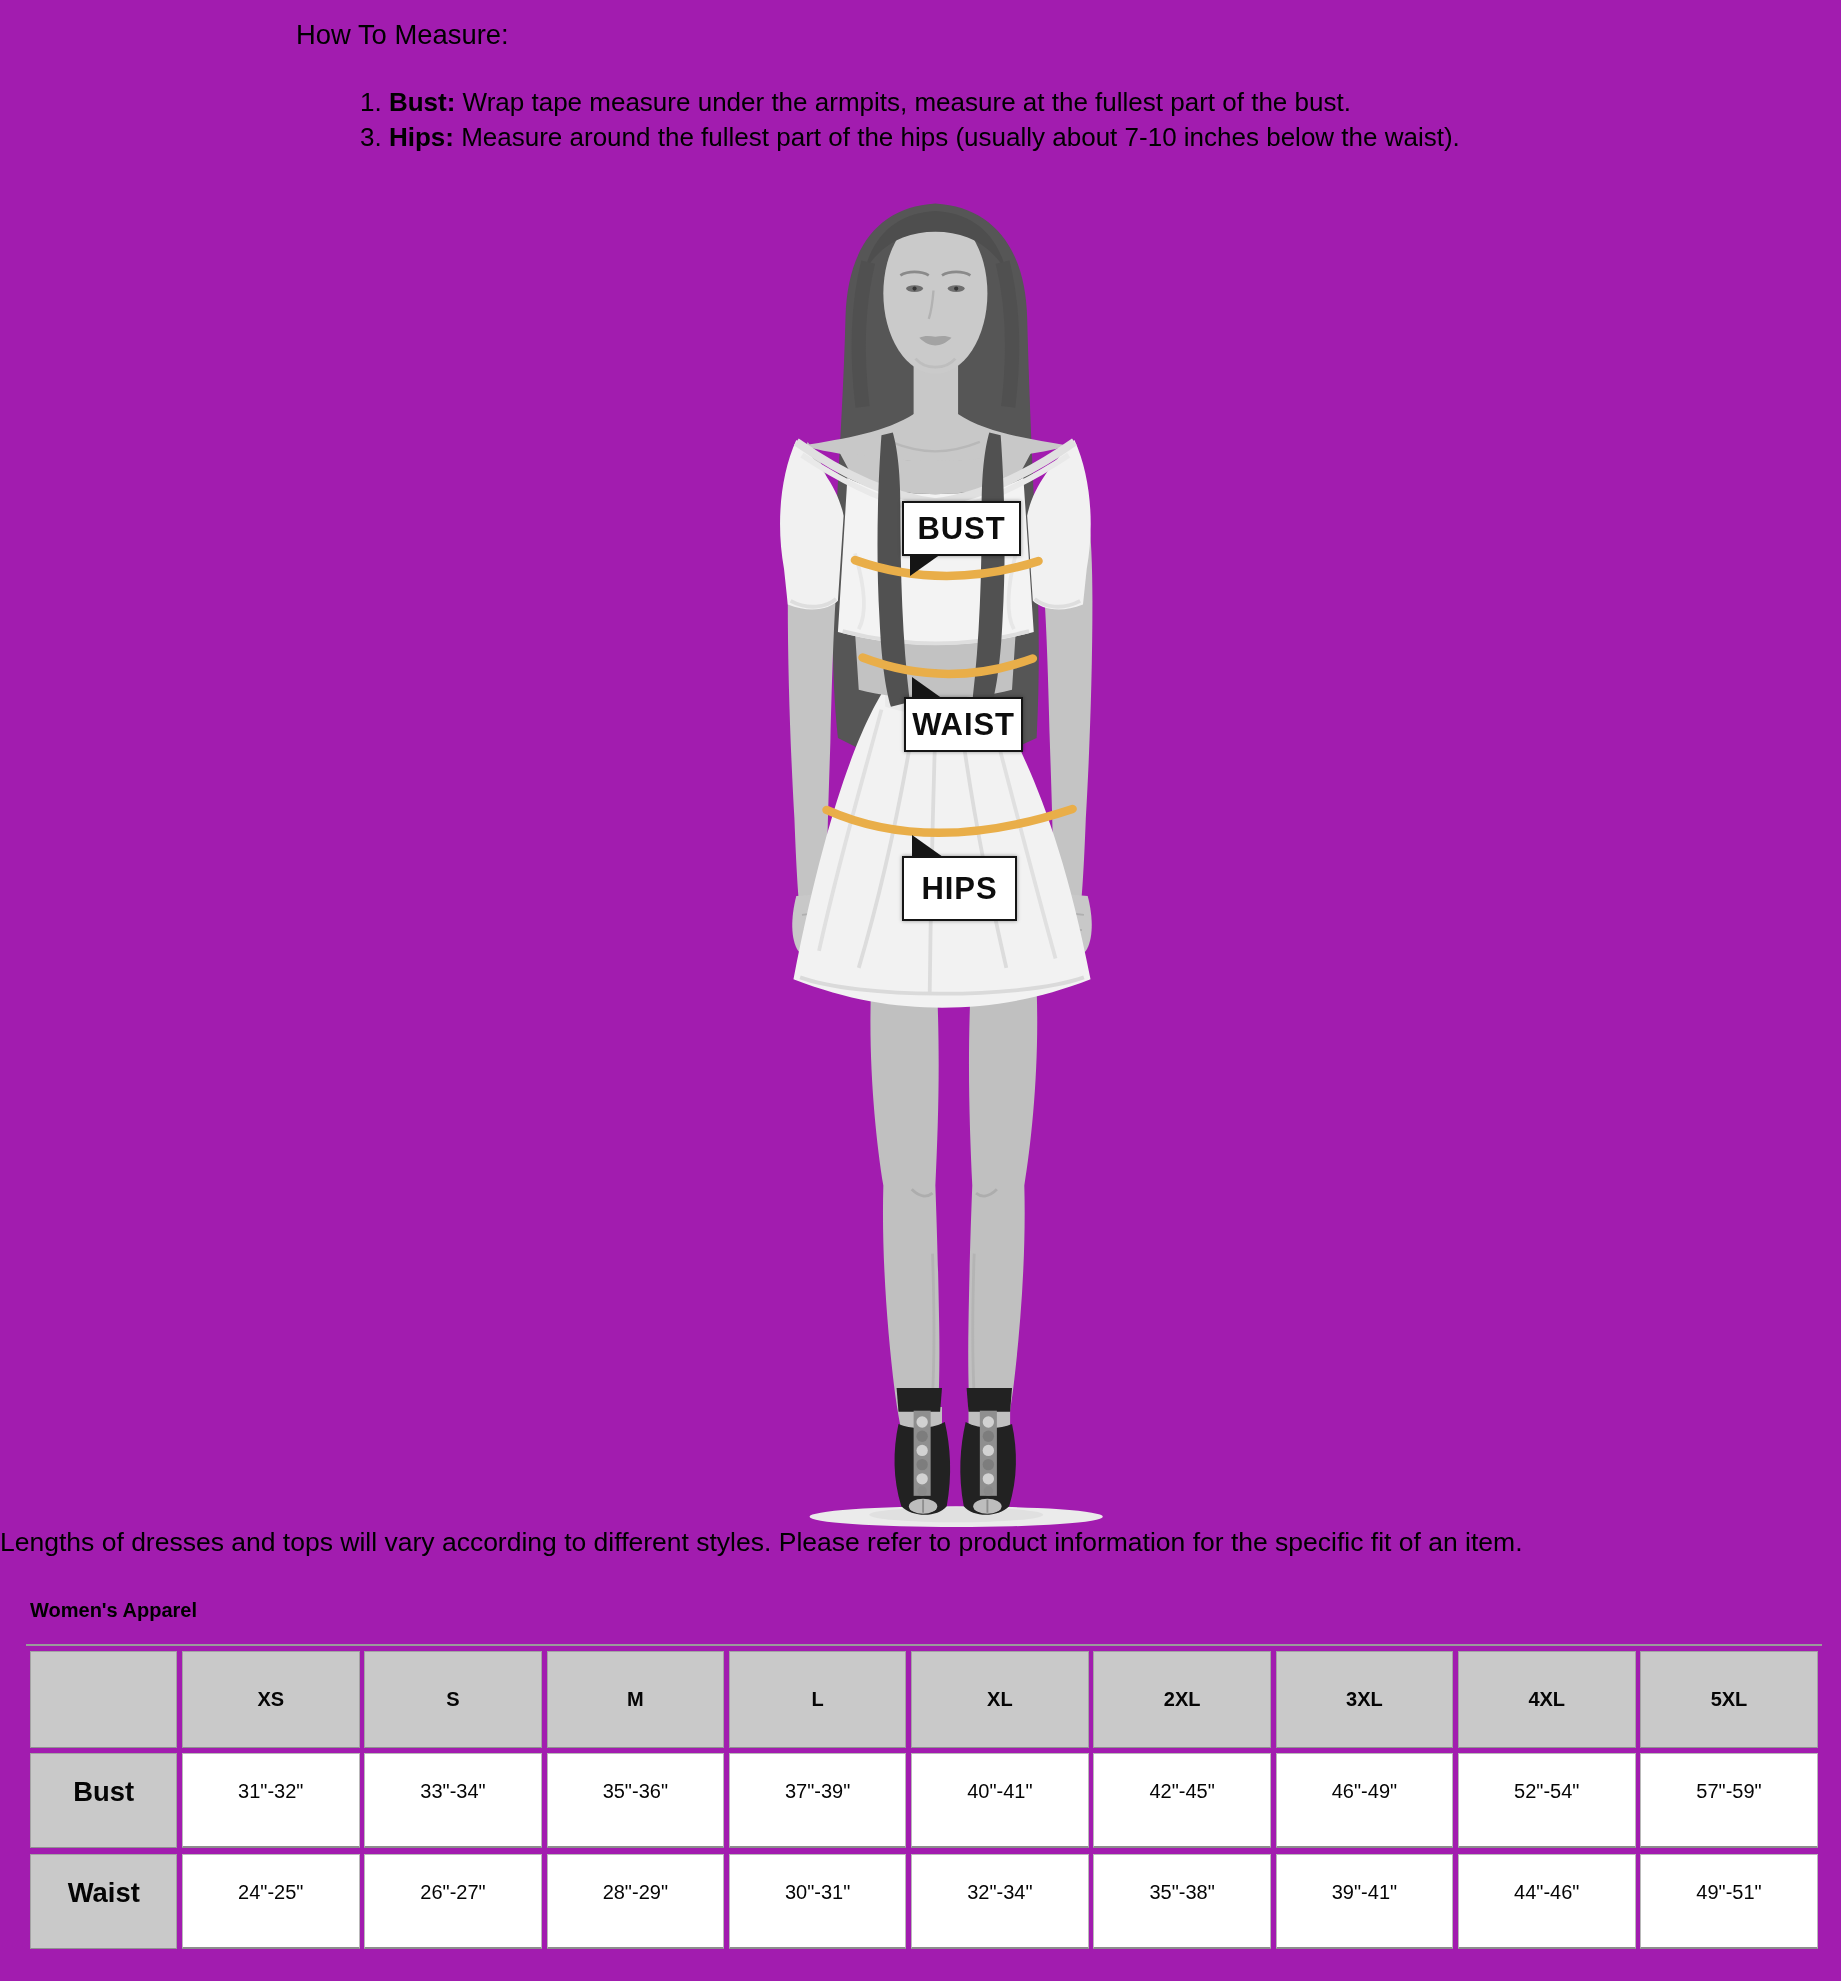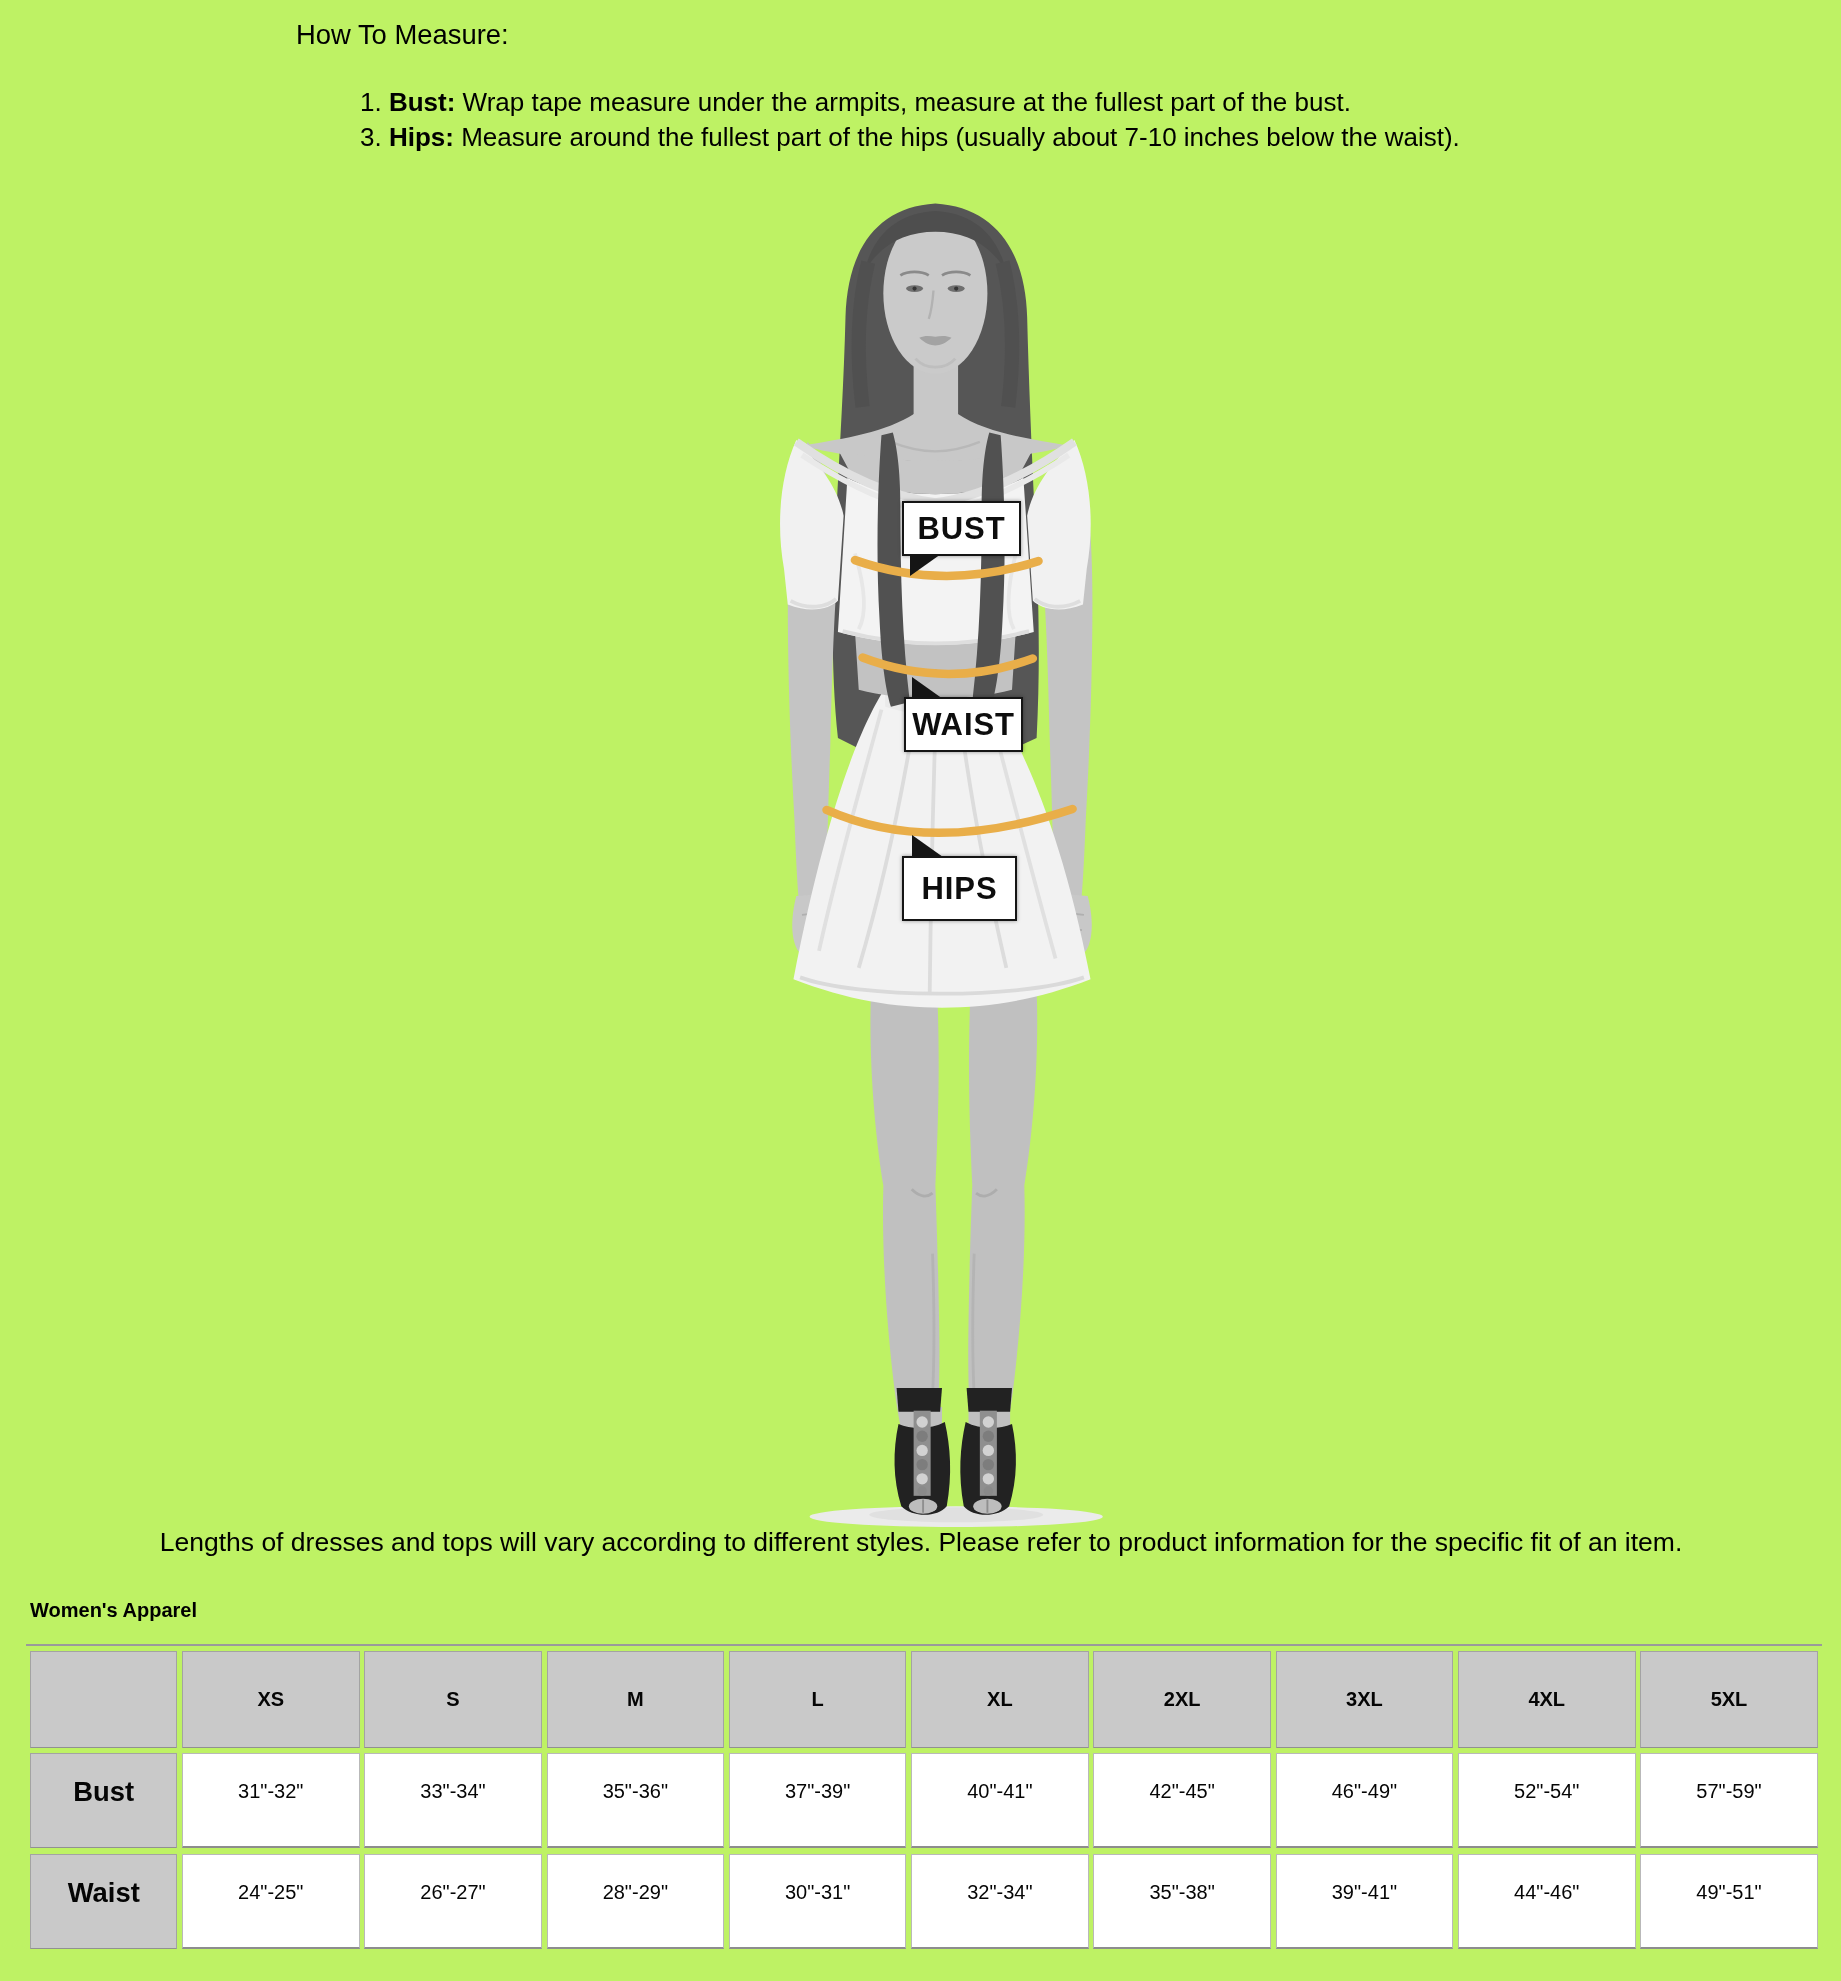--- a/index.html
+++ b/index.html
@@ -1,20 +1,20 @@
 <!DOCTYPE html>
 <html style="font-size:15px"><head>
 <meta charset="utf-8">
 <style>
   * { margin:0; padding:0; box-sizing:border-box; }
   html,body { background:#ffffff; }
   .page {
     position:relative;
     width:1842px; height:1982px;
-    background:#bef264;
+    background:#a21caf;
     font-family:"Liberation Sans","DejaVu Sans",sans-serif;
     color:#000;
     overflow:hidden;
   }
   .howto-title {
     position:absolute; left:296px; top:19px;
     font-size:27.4px; line-height:32px; color:#000;
   }
   .steps {
     position:absolute; left:360px; top:85px;
@@ -40,21 +40,21 @@
   .mlabel.hips  { left:206px; top:662px; width:115px; height:65px; }
   .ptr { position:absolute; width:0; height:0; }
   .ptr.down { border-top:22px solid #151515; border-right:31px solid transparent; }
   .ptr.up   { border-bottom:22px solid #151515; border-right:31px solid transparent; }
   .ptr.bust  { left:214px; top:360px; }
   .ptr.waist { left:216px; top:483px; }
   .ptr.hips  { left:216px; top:641px; }
   
   .note {
     position:absolute; left:0; top:1527px; width:100%;
-    text-align:center; font-size:26.5px; color:#000;
+    font-size:26.5px; color:#000;
   }
   .chart-heading {
     position:absolute; left:30px; top:1599px;
     font-size:20px; font-weight:bold; color:#000;
   }
   .size-table {
     position:absolute; left:25.6px; top:1644px; width:1796px;
     border-top:2.8px solid #9a9a9a;
     padding:4.7px 3.8px 4.7px 4.7px;
     display:grid;

